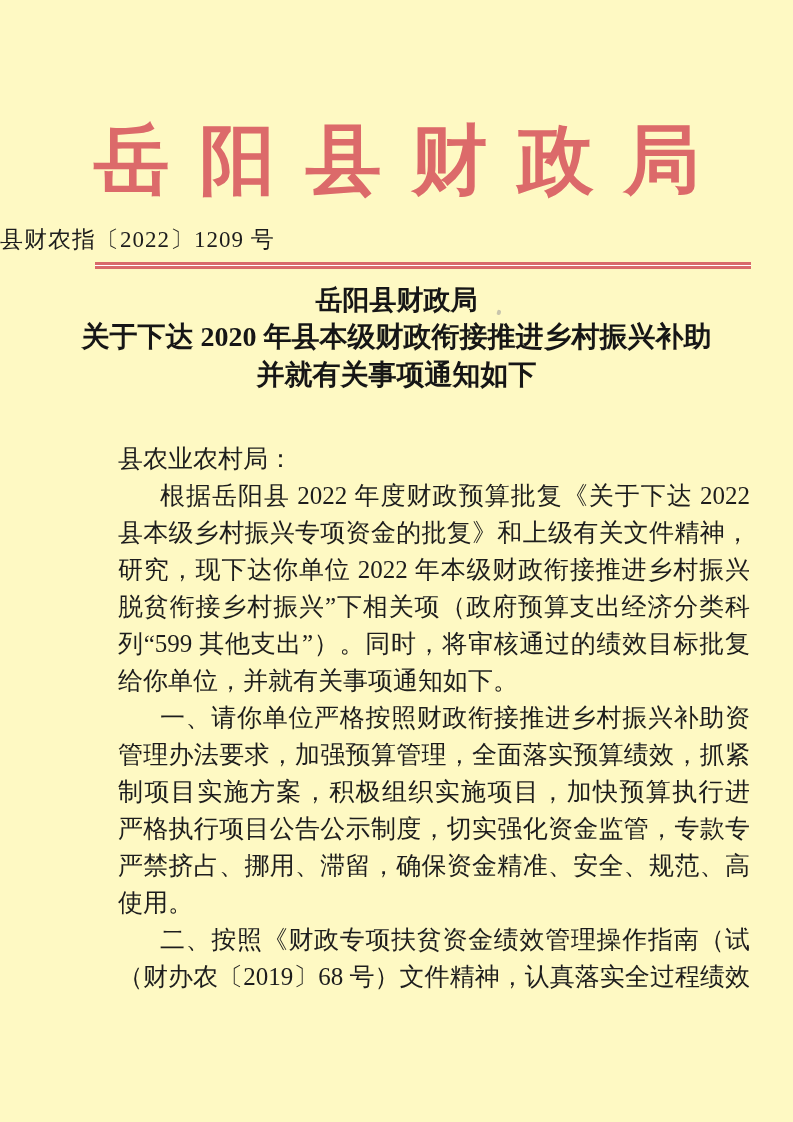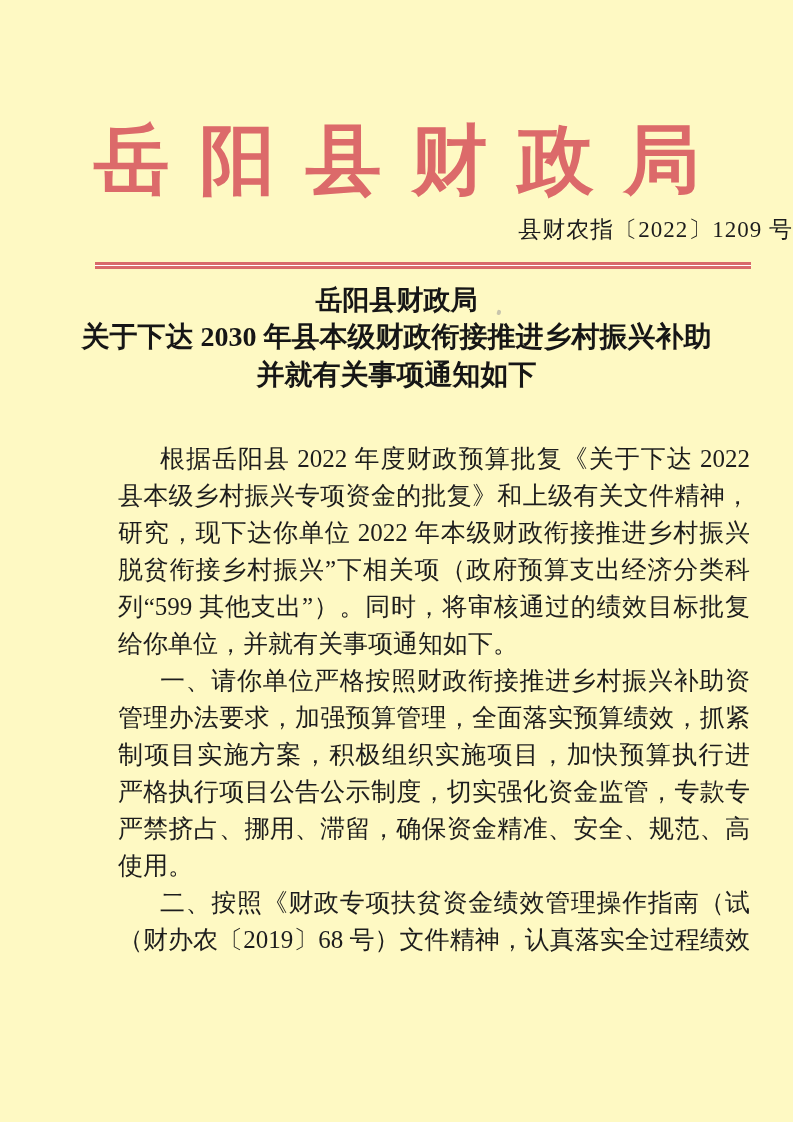--- a/index.html
+++ b/index.html
@@ -26,24 +26,24 @@
     font-size: 76px;
     line-height: 84px;
     font-weight: 700;
     letter-spacing: 30px;
     text-indent: 30px; 
     color: #dc6a6a;
     white-space: nowrap;
   }
   .doc-number {
     position: absolute;
-    top: 216px;
+    top: 226px;
     left: 0;
     width: 100%;
-    text-align: right;
+    text-align: left;
     font-size: 23px;
     line-height: 28px;
     letter-spacing: 1px;
   }
   .red-divider {
     position: absolute;
     top: 262px;
     left: 95px;
     width: 656px;
     height: 7px;
@@ -114,26 +114,27 @@
   <div class="agency-header">岳阳县财政局</div>
 
   <div class="doc-number">县财农指〔2022〕1209 号</div>
 
   <div class="red-divider"></div>
 
   <div class="doc-title title-org">岳阳县财政局</div>
 
   <span class="scan-artifact"></span>
 
-  <div class="doc-title title-line2">关于下达 2030 年县本级财政衔接推进乡村振兴补助</div>
+  <div class="doc-title title-line2">关于下达 2020 年县本级财政衔接推进乡村振兴补助</div>
 
   <div class="doc-title title-line3">并就有关事项通知如下</div>
 
 
   <div class="body-block">
+    <div class="body-line left">县农业农村局：</div>
 
     <div class="body-line fill indent">根据岳阳县 2022 年度财政预算批复《关于下达 2022 年</div>
     <div class="body-line fill">县本级乡村振兴专项资金的批复》和上级有关文件精神，经</div>
     <div class="body-line fill">研究，现下达你单位 2022 年本级财政衔接推进乡村振兴专</div>
     <div class="body-line fill">脱贫衔接乡村振兴”下相关项（政府预算支出经济分类科目</div>
     <div class="body-line fill">列“599 其他支出”）。同时，将审核通过的绩效目标批复</div>
     <div class="body-line left">给你单位，并就有关事项通知如下。</div>
     <div class="body-line fill indent">一、请你单位严格按照财政衔接推进乡村振兴补助资金</div>
     <div class="body-line fill">管理办法要求，加强预算管理，全面落实预算绩效，抓紧编</div>
     <div class="body-line fill">制项目实施方案，积极组织实施项目，加快预算执行进度。</div>

